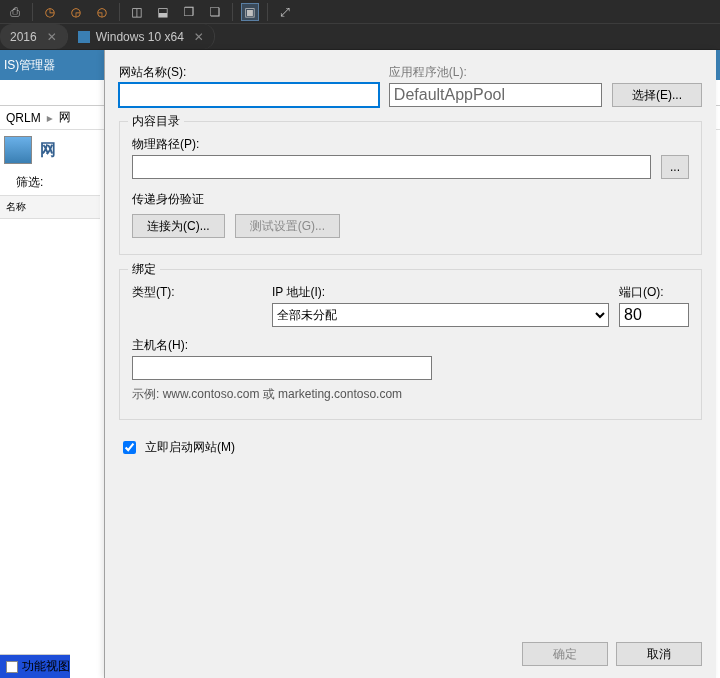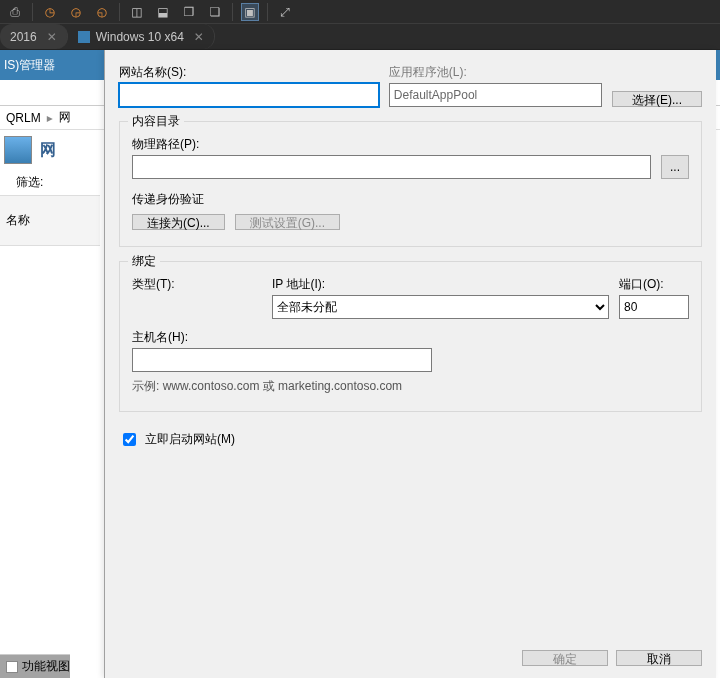--- a/index.html
+++ b/index.html
@@ -21,34 +21,34 @@
   .guest { position: relative; height: calc(678px - 50px); background:#fff; }
 
   
   .iis-title { position:absolute; left:0; top:0; right:0; height:30px; background:#3a7fb3; color:#fff; font-size:12px; display:flex; align-items:center; padding-left:4px; }
   .iis-toolbar { position:absolute; left:0; top:30px; right:0; height:26px; background:#fff; border-bottom:1px solid #ccc; display:flex; align-items:center; font-size:12px; color:#333; }
   .iis-breadcrumb { position:absolute; left:0; top:56px; right:0; height:24px; background:#fff; border-bottom:1px solid #ddd; display:flex; align-items:center; padding-left:6px; font-size:12px; }
   .iis-body { position:absolute; left:0; top:80px; width:100px; bottom:24px; background:#fff; }
   .iis-sitetitle { display:flex; align-items:center; gap:8px; padding:6px 4px; font-size:16px; font-weight:600; color:#34608f; }
   .iis-sitetitle .siteicon { width:28px; height:28px; background:linear-gradient(#6ab0e8,#3a7fb3); border:1px solid #888; }
   .iis-filter { padding:4px 16px; font-size:12px; }
-  .iis-colhead { padding:16px 6px; font-size:12px; border-top:1px solid #ddd; border-bottom:1px solid #ddd; background:#f4f4f4; }
+  .iis-colhead { padding:4px 6px; font-size:10px; border-top:1px solid #ddd; border-bottom:1px solid #ddd; background:#f4f4f4; }
 
-  .iis-footer { position:absolute; left:0; bottom:0; height:24px; background:#a3a3a3; border-top:1px solid #ccc; display:flex; align-items:center; padding-left:6px; font-size:12px; gap:4px; }
+  .iis-footer { position:absolute; left:0; bottom:0; height:24px; background:#1d4ed8; border-top:1px solid #ccc; display:flex; align-items:center; padding-left:6px; font-size:12px; gap:4px; }
   .iis-footer .ficon { width:12px;height:12px;border:1px solid #888;background:#fff; }
 
   
   .dialog { position:absolute; left:104px; top:0; width:612px; height:628px; background:#f0f0f0; border-left:1px solid #a0a0a0; box-shadow:-2px 0 6px rgba(0,0,0,0.1); padding:14px 14px 10px 14px; }
   .row { display:flex; gap:10px; }
   .lbl { font-size:12px; color:#000; margin-bottom:2px; }
   .lbl.dim { color:#7a7a7a; }
-  .input { height:24px; border:1px solid #7a7a7a; background:#fff; padding:2px 4px; width:100%; font-size:12px; }
+  .input { height:24px; border:1px solid #7a7a7a; background:#fff; padding:2px 4px; width:100%; font-size:16px; }
   .input.focus { border:1px solid #0078d7; outline:1px solid #0078d7; }
   .input.ro { color:#6a6a6a; }
-  .btn { height:16px; border:1px solid #adadad; background:#e1e1e1; padding:0 14px; font-size:12px; cursor:pointer; }
+  .btn { height:24px; border:1px solid #adadad; background:#e1e1e1; padding:0 14px; font-size:12px; cursor:pointer; }
   .btn:disabled { color:#8a8a8a; }
   .group { border:1px solid #d8d8d8; margin-top:14px; padding:14px 12px 16px 12px; position:relative; }
   .group .title { position:absolute; top:-9px; left:8px; background:#f0f0f0; padding:0 4px; font-size:12px; }
   .smallbtn { height:24px; width:28px; border:1px solid #adadad; background:#e1e1e1; font-size:12px; cursor:pointer; }
   .select { height:24px; border:1px solid #7a7a7a; background:#fff; font-size:12px; width:100%; }
   .hint { font-size:12px; color:#555; margin-top:6px; }
   .chk { display:flex; align-items:center; gap:6px; margin-top:18px; font-size:12px; }
   .dlg-buttons { position:absolute; right:14px; bottom:12px; display:flex; gap:8px; }
   .dlg-buttons .btn { width:86px; }
   

